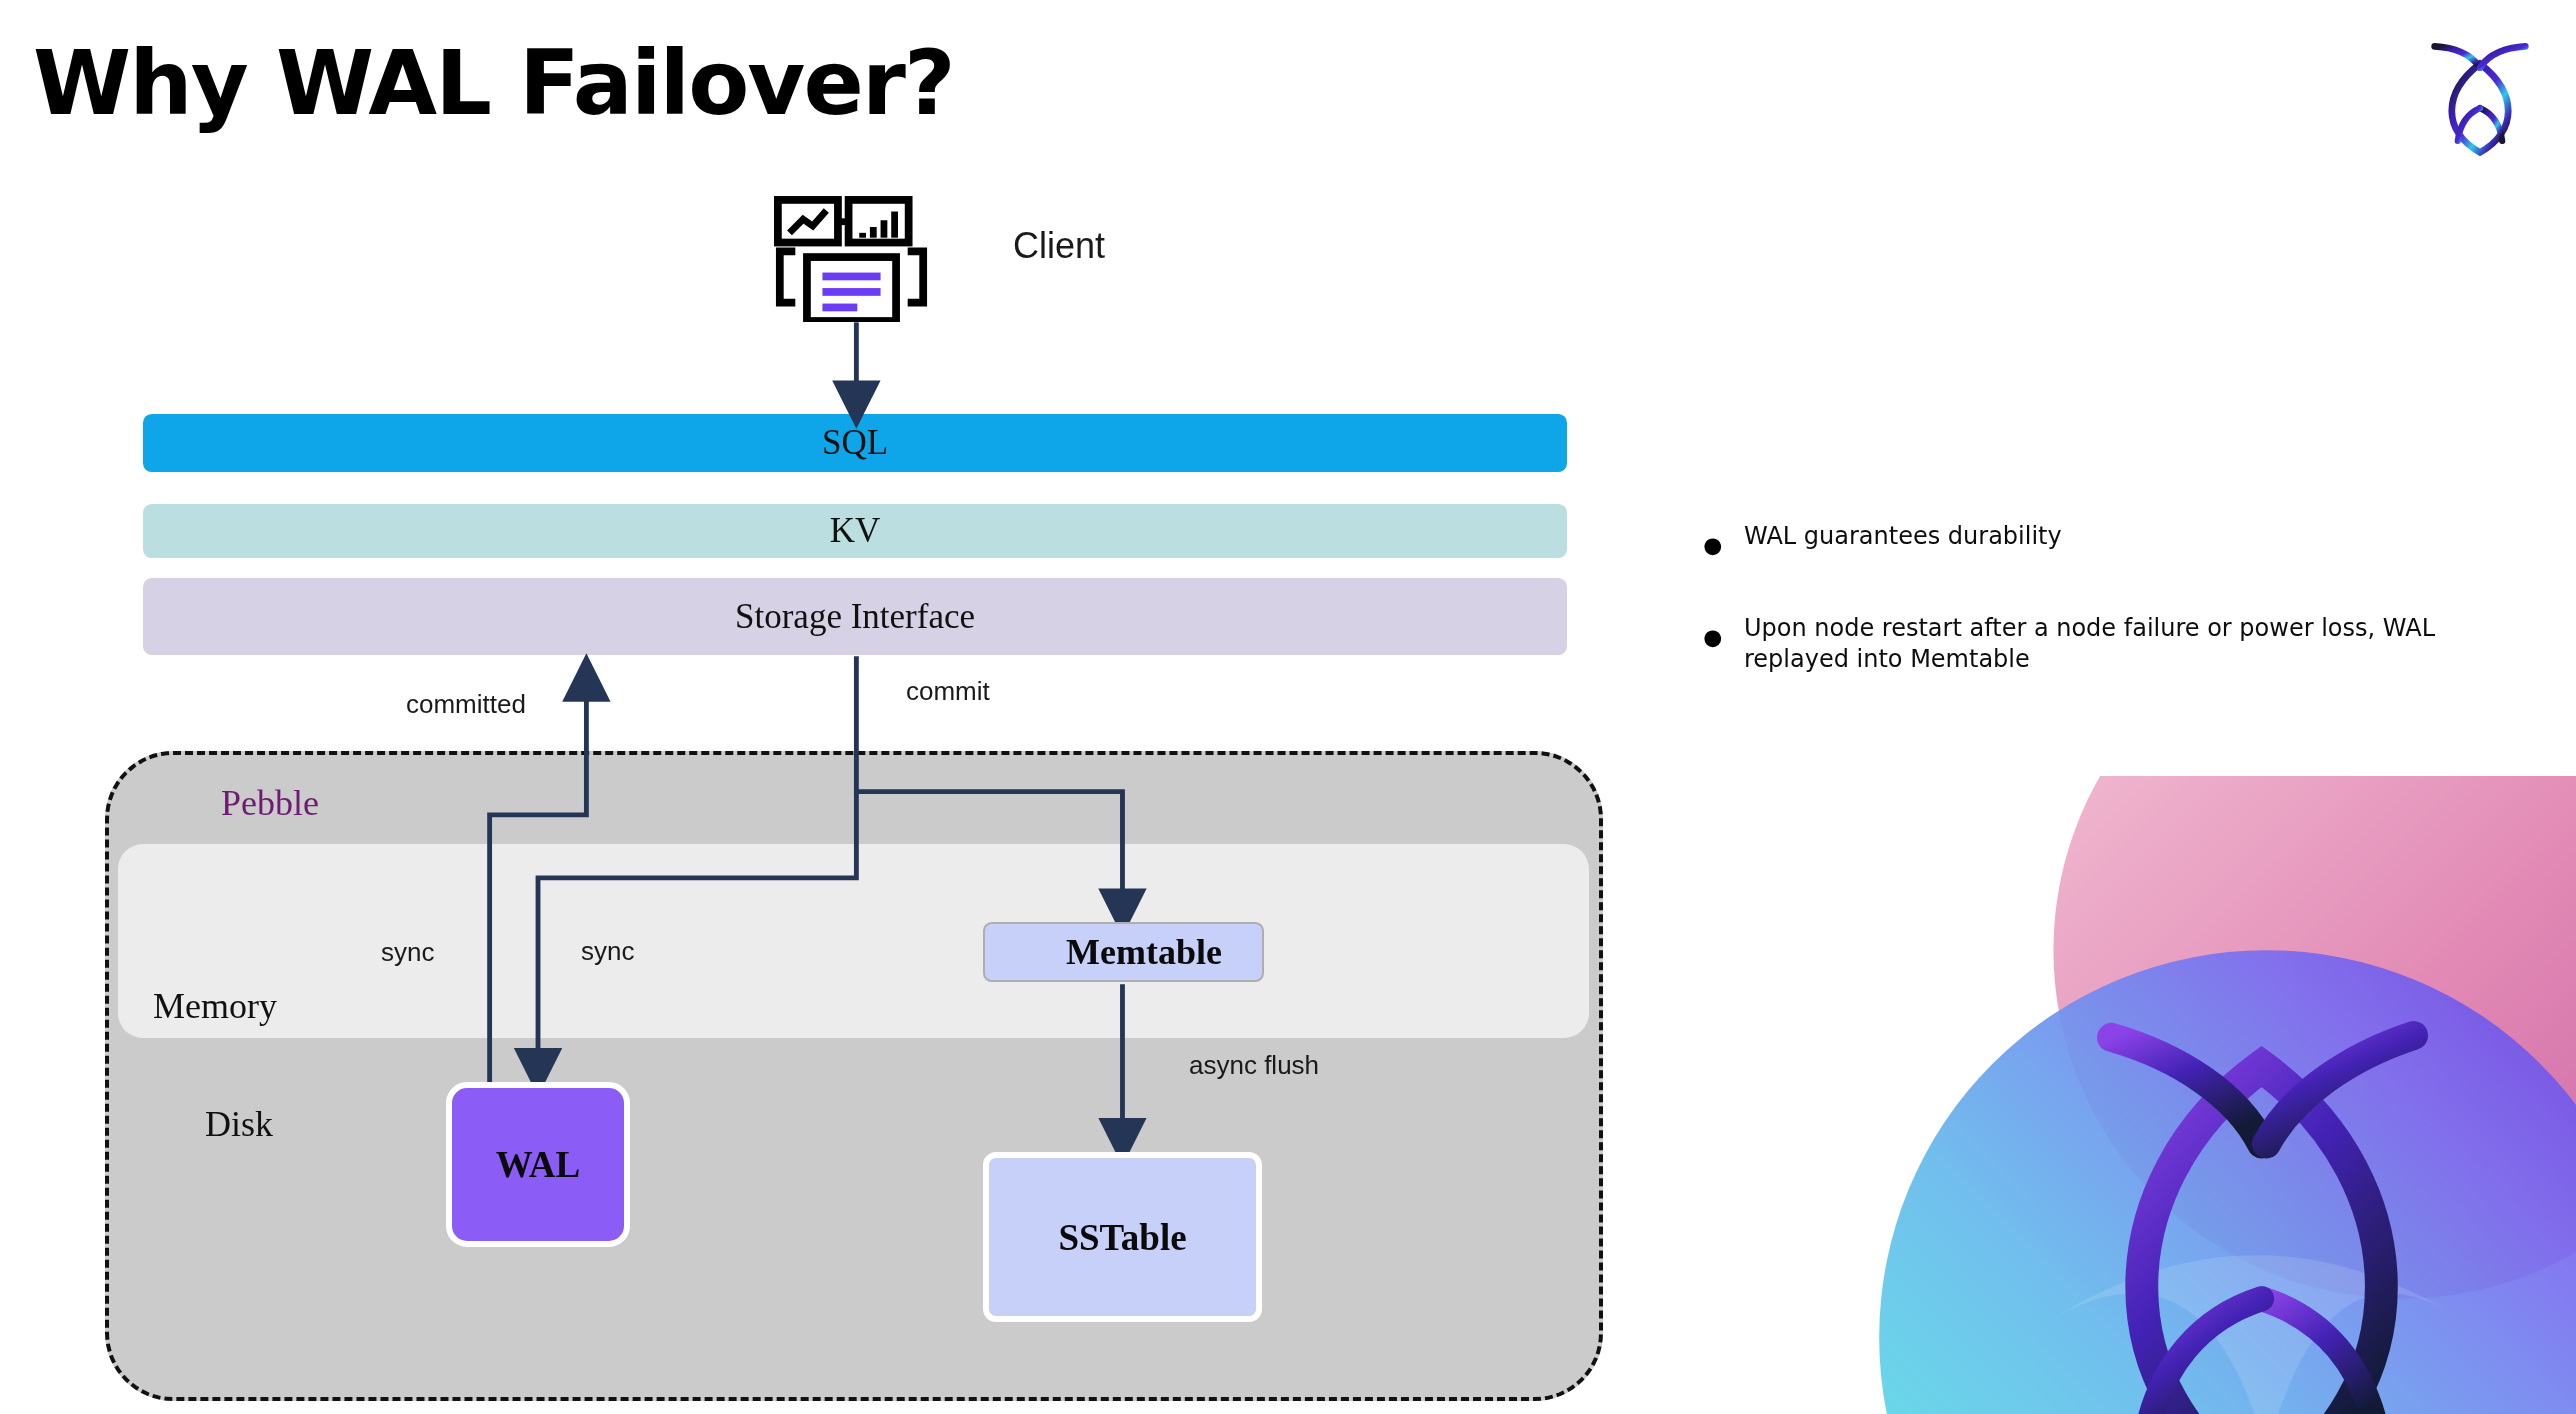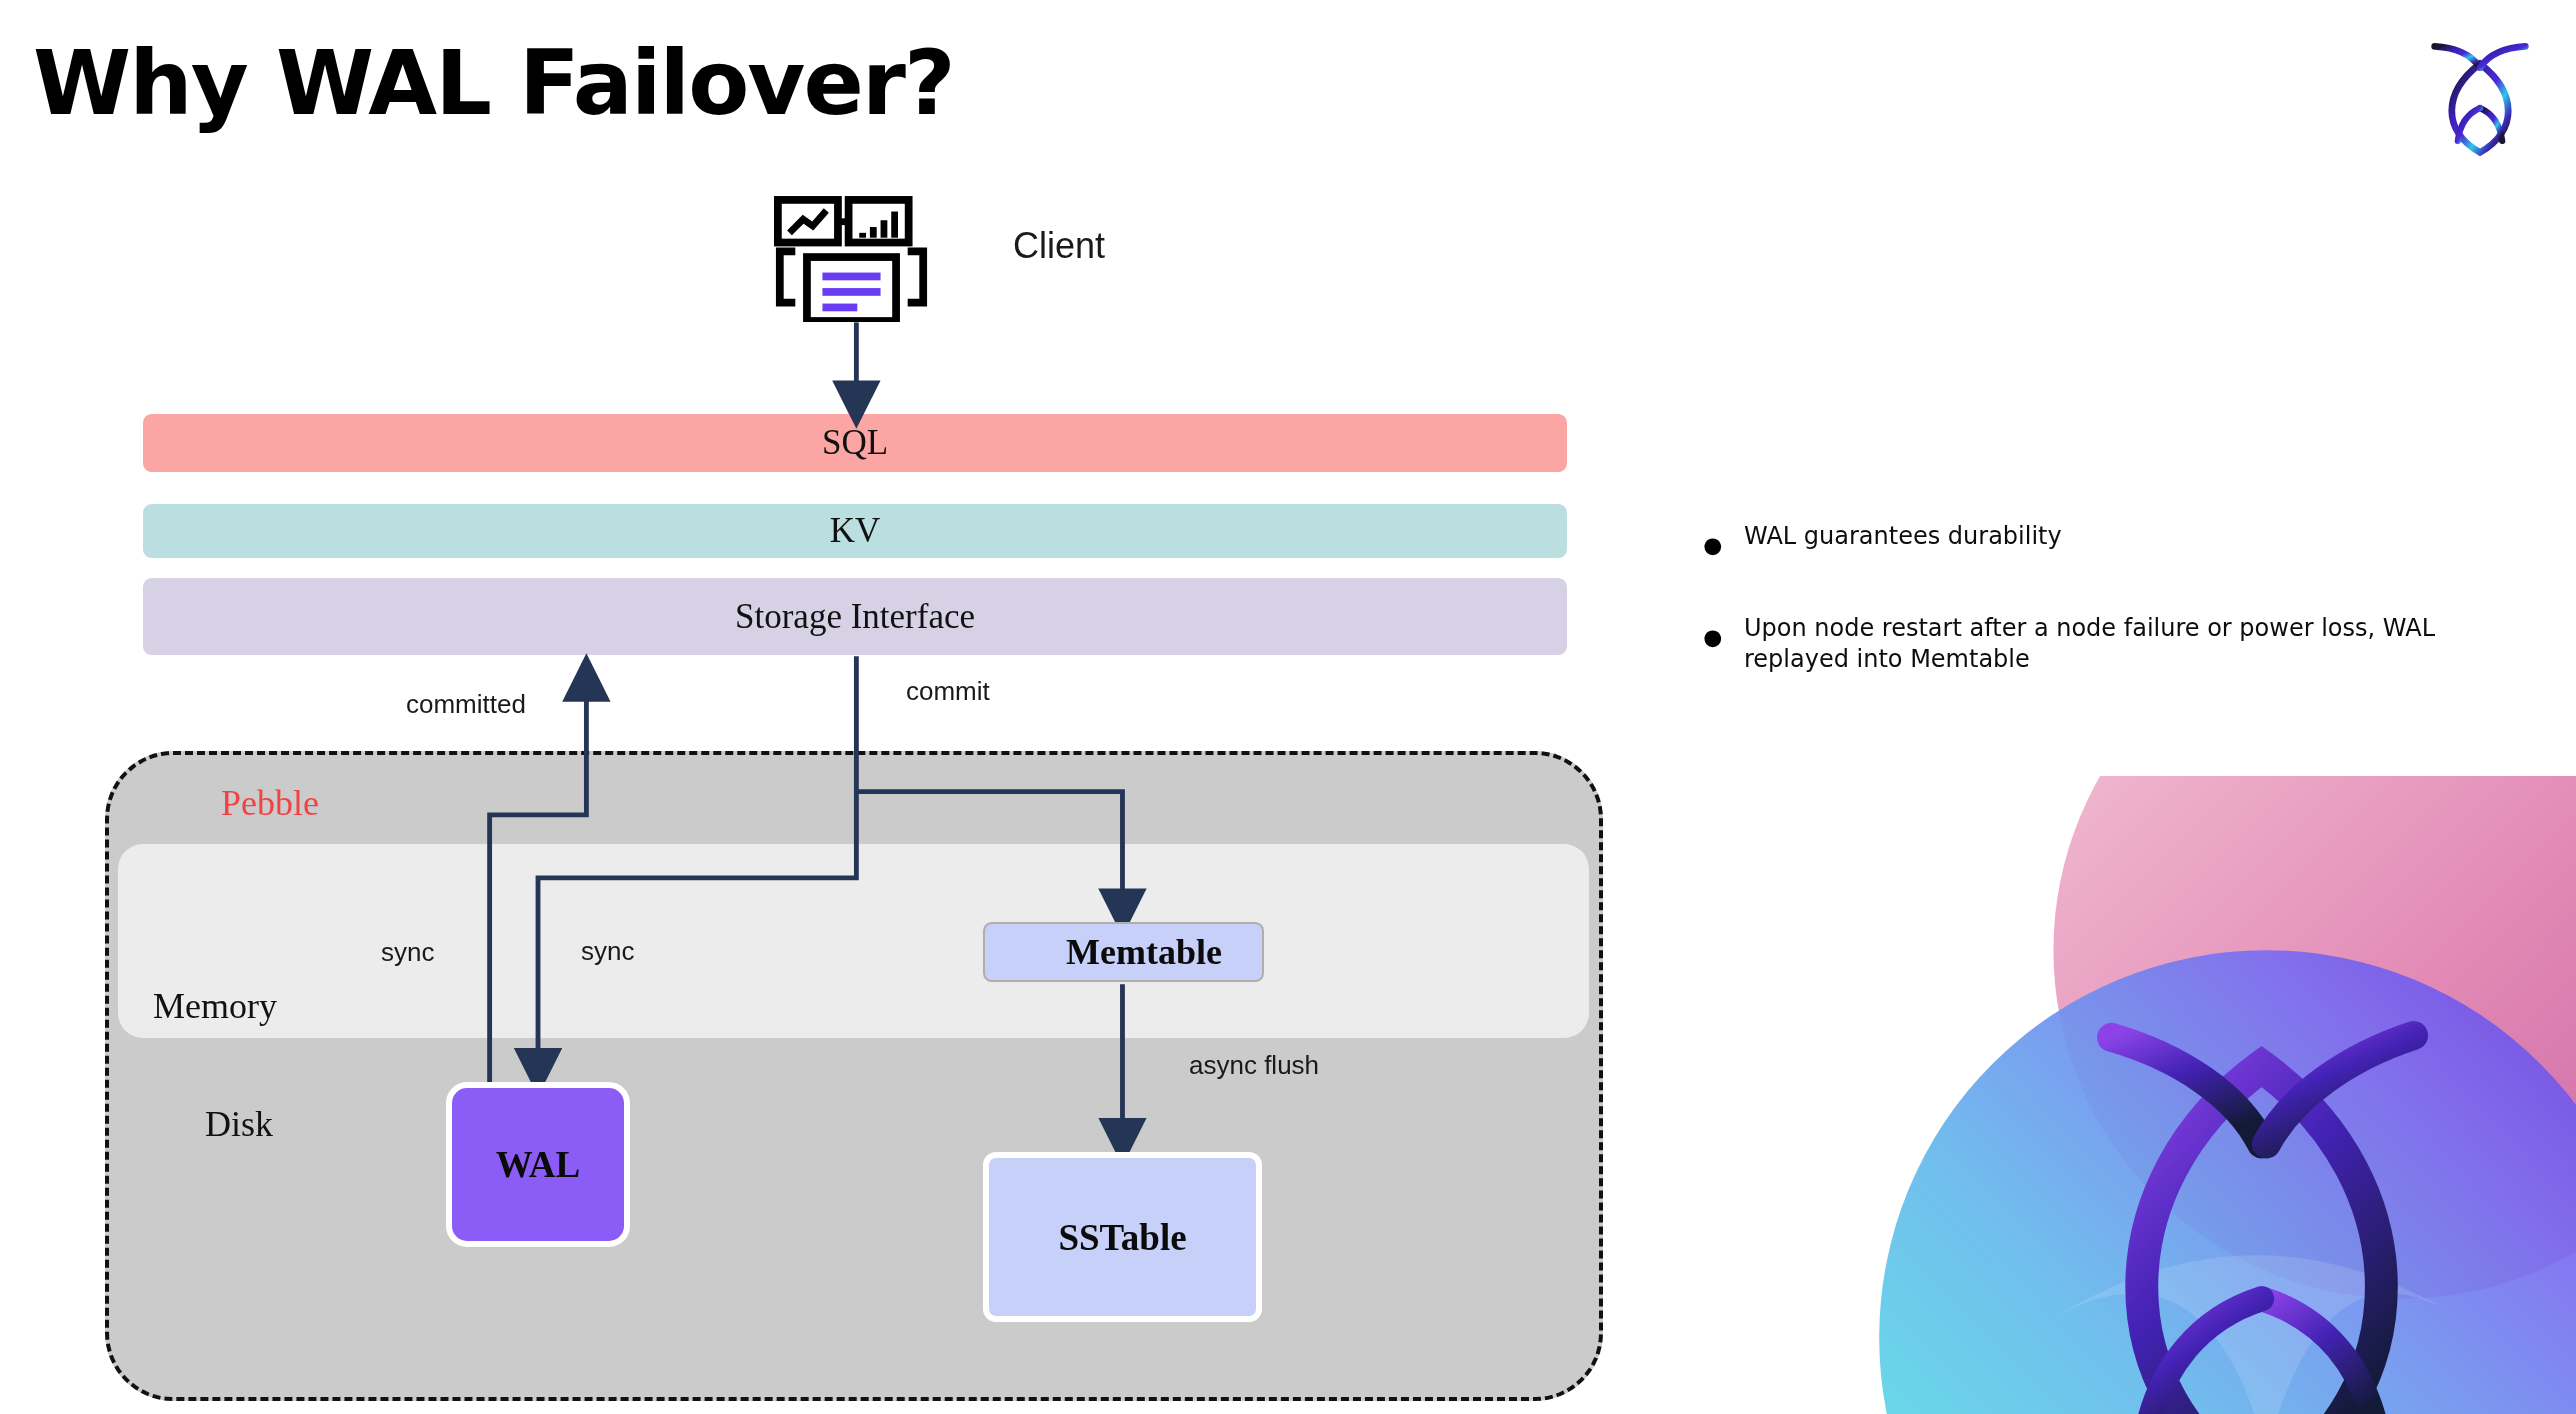--- a/index.html
+++ b/index.html
@@ -22,30 +22,30 @@
          font-weight:bold;font-size:89px;letter-spacing:-1.9px;color:#000;
          white-space:nowrap;line-height:1.05;}
 
   
   .diagram{position:absolute;left:0px;top:0px;width:1645px;height:1415px;}
 
   
   .bar{position:absolute;border-radius:8.7px;display:flex;align-items:center;
        justify-content:center;
        font-family:"Liberation Serif", serif;font-size:35px;color:#111;}
-  .bar-sql{left:143px;top:414px;width:1424px;height:58px;background:#fca5a5;}
+  .bar-sql{left:143px;top:414px;width:1424px;height:58px;background:#0ea5e9;}
   .bar-kv{left:143px;top:504px;width:1424px;height:54px;background:#bbdee0;}
   .bar-si{left:143px;top:578px;width:1424px;height:77px;background:#d6d1e5;}
 
   
   .pebble{position:absolute;left:105px;top:751px;width:1498px;height:650px;
           background:#cbcbcb;border:4.8px dashed #111;border-radius:68px;
           box-sizing:border-box;}
   .pebble-label{position:absolute;left:221px;top:782px;
-          font-family:"Liberation Serif", serif;font-size:36px;color:#ef4444;}
+          font-family:"Liberation Serif", serif;font-size:36px;color:#701a75;}
 
   
   .memory{position:absolute;left:118px;top:844px;width:1471px;height:194px;
           background:#ececec;border-radius:25px;}
   .memory-label{position:absolute;left:153px;top:985px;
           font-family:"Liberation Serif", serif;font-size:36px;color:#111;}
   .disk-label{position:absolute;left:205px;top:1103px;
           font-family:"Liberation Serif", serif;font-size:36px;color:#111;}
 
   

